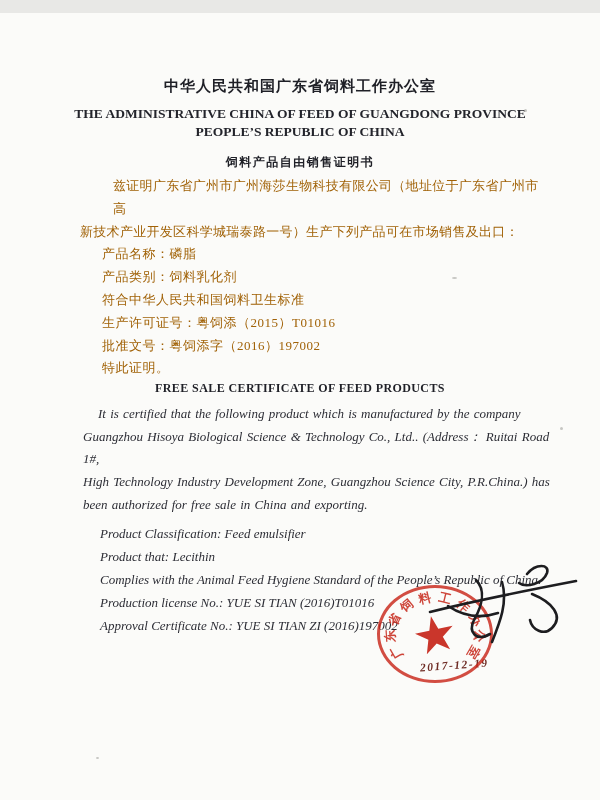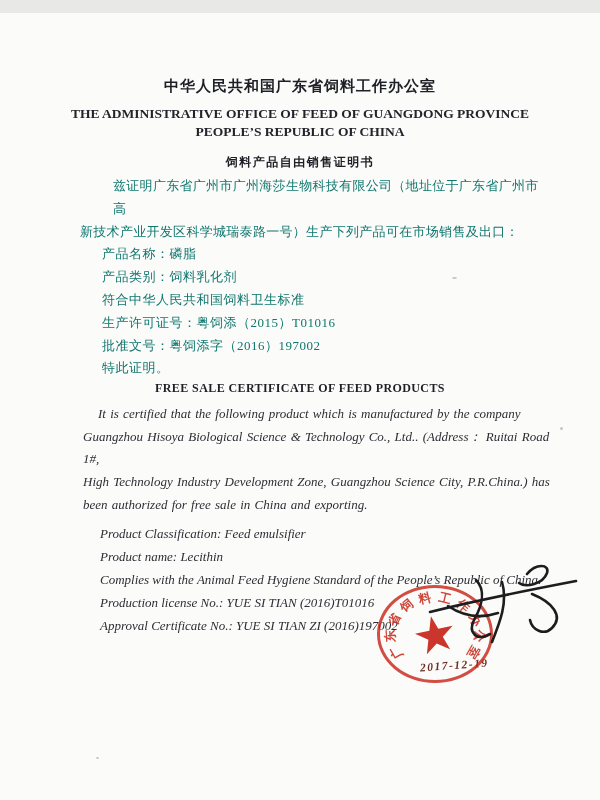--- a/index.html
+++ b/index.html
@@ -8,21 +8,21 @@
     background:#fbfbf9;overflow:hidden;
     font-family:"Liberation Serif", serif;color:#2e2f36;
   }
   
   .header{position:absolute;top:64px;left:0;width:100%;text-align:center;}
   .header .cn-title{font-size:15px;font-weight:bold;color:#1e1f26;letter-spacing:1px;margin-bottom:9px;}
   .header .en-title{font-size:13.5px;font-weight:bold;color:#23242b;line-height:18px;}
   .cert-title{position:absolute;top:141px;left:0;width:100%;text-align:center;
     font-size:12px;font-weight:bold;color:#1e1f26;letter-spacing:1.5px;}
   
-  .cn-body{position:absolute;top:162px;left:80px;right:50px;font-size:13px;color:#0f766e;}
+  .cn-body{position:absolute;top:162px;left:80px;right:50px;font-size:13px;color:#a16207;}
   .cn-body .para-line{line-height:22.8px;letter-spacing:0.3px;}
   .cn-body .para-line.indent{padding-left:33px;}
   .cn-body .item-line{line-height:22.8px;padding-left:22px;letter-spacing:0.5px;}
   
   .en-heading{position:absolute;top:368px;left:0;width:100%;text-align:center;
     font-size:12px;font-weight:bold;color:#1f2027;letter-spacing:0.4px;}
   .en-body{position:absolute;top:390px;left:83px;right:48px;font-size:13px;color:#2c2d35;font-style:italic;}
   .en-body .para-line{line-height:22.7px;word-spacing:1px;}
   .en-body .para-line.indent{padding-left:15px;}
   .en-body .item-line{line-height:23.2px;padding-left:17px;}
@@ -54,21 +54,21 @@
   
   .speck{position:absolute;background:#9a9a98;border-radius:50%;opacity:0.55;}
 </style>
 </head>
 <body>
 
 <div class="page">
 
   <div class="header">
     <div class="cn-title">中华人民共和国广东省饲料工作办公室</div>
-    <div class="en-title">THE ADMINISTRATIVE OFFICE OF FEED OF GUANGDONG PROVINCE</div>
+    <div class="en-title">THE ADMINISTRATIVE CHINA OF FEED OF GUANGDONG PROVINCE</div>
     <div class="en-title">PEOPLE’S REPUBLIC OF CHINA</div>
   </div>
 
   <div class="cert-title">饲料产品自由销售证明书</div>
 
   <div class="cn-body">
     <div class="para-line indent">兹证明广东省广州市广州海莎生物科技有限公司（地址位于广东省广州市高</div>
     <div class="para-line">新技术产业开发区科学城瑞泰路一号）生产下列产品可在市场销售及出口：</div>
     <div class="item-line">产品名称：磷脂</div>
     <div class="item-line">产品类别：饲料乳化剂</div>
@@ -79,21 +79,21 @@
   </div>
 
   <div class="en-heading">FREE SALE CERTIFICATE OF FEED PRODUCTS</div>
 
   <div class="en-body">
     <div class="para-line indent">It is certified that the following product which is manufactured by the company</div>
     <div class="para-line">Guangzhou Hisoya Biological Science &amp; Technology Co., Ltd.. (Address： Ruitai Road 1#,</div>
     <div class="para-line">High Technology Industry Development Zone, Guangzhou Science City, P.R.China.) has</div>
     <div class="para-line">been authorized for free sale in China and exporting.</div>
     <div class="item-line first">Product Classification: Feed emulsifier</div>
-    <div class="item-line">Product name: Lecithin</div>
+    <div class="item-line">Product that: Lecithin</div>
     <div class="item-line">Complies with the Animal Feed Hygiene Standard of the People’s Republic of China.</div>
     <div class="item-line">Production license No.: YUE SI TIAN (2016)T01016</div>
     <div class="item-line">Approval Certificate No.: YUE SI TIAN ZI (2016)197002</div>
   </div>
 
 
   <div class="date-value">2017-12-19</div>
 
   <div class="stamp">
     <div class="ring"></div>

